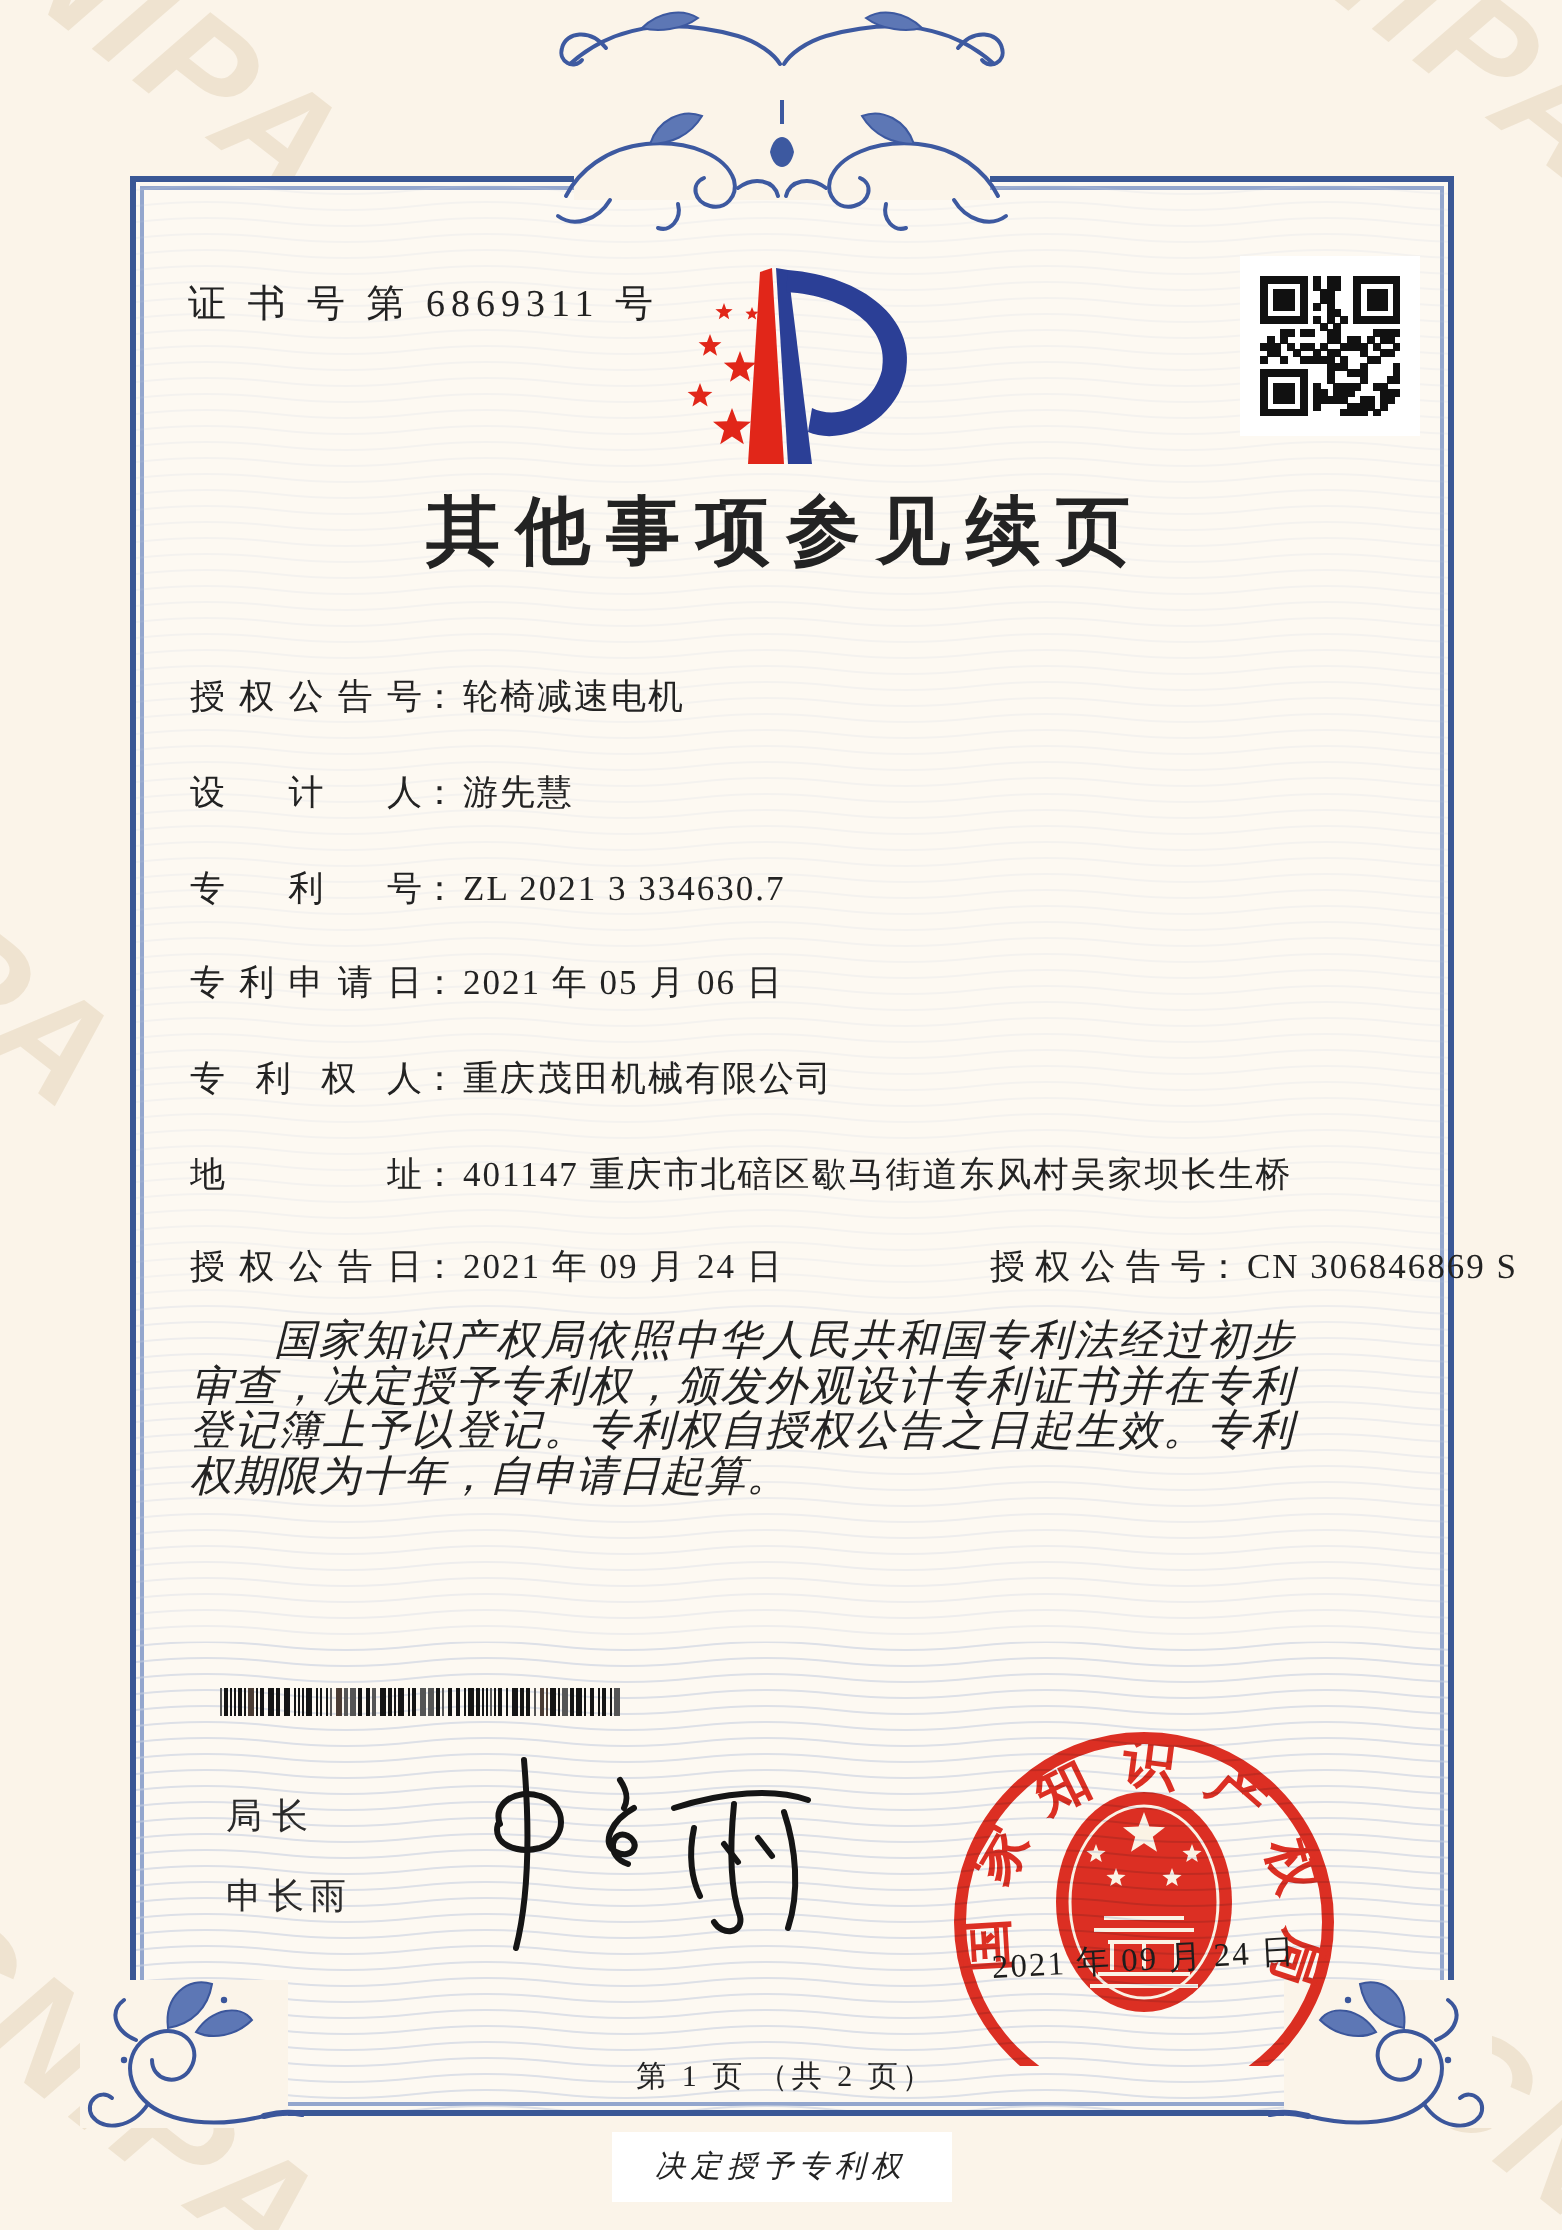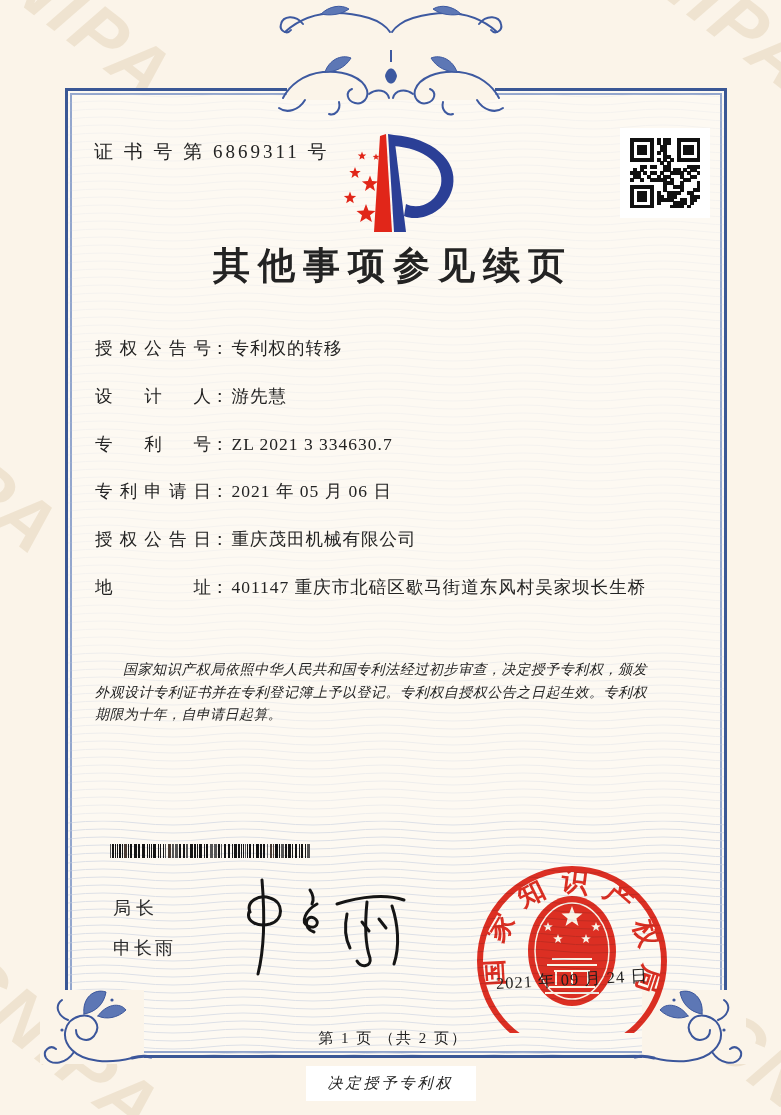--- a/index.html
+++ b/index.html
@@ -27,21 +27,21 @@
   .title{position:absolute;left:65px;width:656px;top:241px;text-align:center;
     font-size:37px;font-weight:700;letter-spacing:8px;}
   
   .frow{position:absolute;left:95px;font-size:17.5px;white-space:nowrap}
   .flabel{display:inline-block;width:116px;text-align:justify;text-align-last:justify;vertical-align:bottom}
   .fvalue{margin-left:3px;letter-spacing:1px}
   .grant2{position:absolute;left:400px;top:0}
   .grant2 .flabel{width:108px}
   
   .body-text{position:absolute;left:95px;top:659px;width:552px;
-    font-size:14px;line-height:22.5px;font-style:italic;letter-spacing:0.4px;}
+    font-size:21px;line-height:22.5px;font-style:italic;letter-spacing:0.4px;}
   .body-text p{margin:0;text-indent:2em;text-align:justify}
   
   .barcode{position:absolute;left:110px;top:844px;width:202px;height:14px;font-size:0}
   .barcode i{display:inline-block;height:100%}
   
   .sig-title{position:absolute;left:113px;top:896px;font-family:"Liberation Sans","DejaVu Sans",sans-serif;
     font-size:18px;letter-spacing:5px;color:#2a2a2a}
   .sig-name{position:absolute;left:113px;top:936px;font-family:"Liberation Sans","DejaVu Sans",sans-serif;
     font-size:18px;letter-spacing:3px;color:#2a2a2a}
   .sig-script{position:absolute;left:222px;top:870px}
@@ -358,38 +358,44 @@
       <rect x="43.33" y="66.67" width="4" height="4" fill="#111"></rect>
       <rect x="46.67" y="66.67" width="4" height="4" fill="#111"></rect>
       <rect x="50.00" y="66.67" width="4" height="4" fill="#111"></rect>
       <rect x="56.67" y="66.67" width="4" height="4" fill="#111"></rect>
     </svg>
 </div>
 
 <div class="title">其他事项参见续页</div>
 
 <div class="frow" style="top:336px">
-  <span class="flabel">授权公告号</span><span>：</span><span class="fvalue">专利权的转移</span>
+  <span class="flabel">授权公告号</span><span>：</span><span class="fvalue">轮椅减速电机</span>
 </div>
 <div class="frow" style="top:384px">
   <span class="flabel">设计人</span><span>：</span><span class="fvalue">游先慧</span>
 </div>
 <div class="frow" style="top:432px">
   <span class="flabel">专利号</span><span>：</span><span class="fvalue">ZL 2021 3 334630.7</span>
 </div>
 <div class="frow" style="top:479px">
   <span class="flabel">专利申请日</span><span>：</span><span class="fvalue">2021 年 05 月 06 日</span>
 </div>
 <div class="frow" style="top:527px">
-  <span class="flabel">授权公告日</span><span>：</span><span class="fvalue">重庆茂田机械有限公司</span>
+  <span class="flabel">专利权人</span><span>：</span><span class="fvalue">重庆茂田机械有限公司</span>
 </div>
 <div class="frow" style="top:575px">
   <span class="flabel">地址</span><span>：</span><span class="fvalue">401147 重庆市北碚区歇马街道东风村吴家坝长生桥</span>
 </div>
 <div class="frow" style="top:621px;width:560px">
+  <span>
+    <span class="flabel">授权公告日</span><span>：</span><span class="fvalue">2021 年 09 月 24 日</span>
+  </span>
+  <span class="grant2">
+    <span class="flabel">授权公告号</span><span>：</span><span class="fvalue">CN 306846869 S</span>
+  </span>
 </div>
 
 <div class="body-text">
   <p>国家知识产权局依照中华人民共和国专利法经过初步审查，决定授予专利权，颁发外观设计专利证书并在专利登记簿上予以登记。专利权自授权公告之日起生效。专利权期限为十年，自申请日起算。</p>
 </div>
 
 <div class="barcode"><i style="width:1px;background:#555"></i><i style="width:1px"></i><i style="width:2px;background:#151515"></i><i style="width:1px"></i><i style="width:1px;background:#151515"></i><i style="width:1px"></i><i style="width:1px;background:#151515"></i><i style="width:1px"></i><i style="width:2px;background:#151515"></i><i style="width:1px"></i><i style="width:1px;background:#151515"></i><i style="width:1px"></i><i style="width:3px;background:#4a3c34"></i><i style="width:1px"></i><i style="width:1px;background:#151515"></i><i style="width:1px"></i><i style="width:2px;background:#151515"></i><i style="width:2px"></i><i style="width:3px;background:#151515"></i><i style="width:1px"></i><i style="width:2px;background:#151515"></i><i style="width:2px"></i><i style="width:3px;background:#151515"></i><i style="width:2px"></i><i style="width:1px;background:#151515"></i><i style="width:1px"></i><i style="width:1px;background:#151515"></i><i style="width:1px"></i><i style="width:1px;background:#151515"></i><i style="width:1px"></i><i style="width:3px;background:#151515"></i><i style="width:2px"></i><i style="width:1px;background:#151515"></i><i style="width:1px"></i><i style="width:1px;background:#151515"></i><i style="width:2px"></i><i style="width:1px;background:#151515"></i><i style="width:1px"></i><i style="width:1px;background:#555"></i><i style="width:2px"></i><i style="width:3px;background:#4a3c34"></i><i style="width:1px"></i><i style="width:2px;background:#555"></i><i style="width:1px"></i><i style="width:3px;background:#555"></i><i style="width:1px"></i><i style="width:2px;background:#151515"></i><i style="width:2px"></i><i style="width:2px;background:#151515"></i><i style="width:1px"></i><i style="width:2px;background:#555"></i><i style="width:2px"></i><i style="width:3px;background:#151515"></i><i style="width:1px"></i><i style="width:2px;background:#151515"></i><i style="width:1px"></i><i style="width:1px;background:#151515"></i><i style="width:1px"></i><i style="width:3px;background:#151515"></i><i style="width:2px"></i><i style="width:1px;background:#151515"></i><i style="width:1px"></i><i style="width:2px;background:#151515"></i><i style="width:2px"></i><i style="width:3px;background:#555"></i><i style="width:1px"></i><i style="width:3px;background:#555"></i><i style="width:1px"></i><i style="width:2px;background:#151515"></i><i style="width:1px"></i><i style="width:1px;background:#555"></i><i style="width:2px"></i><i style="width:2px;background:#151515"></i><i style="width:2px"></i><i style="width:2px;background:#151515"></i><i style="width:2px"></i><i style="width:1px;background:#151515"></i><i style="width:1px"></i><i style="width:3px;background:#151515"></i><i style="width:1px"></i><i style="width:2px;background:#151515"></i><i style="width:1px"></i><i style="width:1px;background:#151515"></i><i style="width:1px"></i><i style="width:1px;background:#151515"></i><i style="width:1px"></i><i style="width:1px;background:#555"></i><i style="width:1px"></i><i style="width:1px;background:#151515"></i><i style="width:1px"></i><i style="width:2px;background:#151515"></i><i style="width:2px"></i><i style="width:1px;background:#151515"></i><i style="width:2px"></i><i style="width:3px;background:#151515"></i><i style="width:1px"></i><i style="width:2px;background:#151515"></i><i style="width:1px"></i><i style="width:2px;background:#151515"></i><i style="width:2px"></i><i style="width:1px;background:#555"></i><i style="width:2px"></i><i style="width:2px;background:#4a3c34"></i><i style="width:1px"></i><i style="width:1px;background:#4a3c34"></i><i style="width:1px"></i><i style="width:3px;background:#151515"></i><i style="width:1px"></i><i style="width:1px;background:#151515"></i><i style="width:1px"></i><i style="width:3px;background:#555"></i><i style="width:1px"></i><i style="width:2px;background:#151515"></i><i style="width:1px"></i><i style="width:3px;background:#151515"></i><i style="width:1px"></i><i style="width:1px;background:#151515"></i><i style="width:2px"></i><i style="width:2px;background:#151515"></i><i style="width:2px"></i><i style="width:1px;background:#151515"></i><i style="width:1px"></i><i style="width:2px;background:#151515"></i><i style="width:2px"></i><i style="width:1px;background:#151515"></i><i style="width:1px"></i><i style="width:3px;background:#555"></i><i style="width:2px"></i></div>
 
 <div class="sig-title">局长</div>
 <div class="sig-name">申长雨</div>

